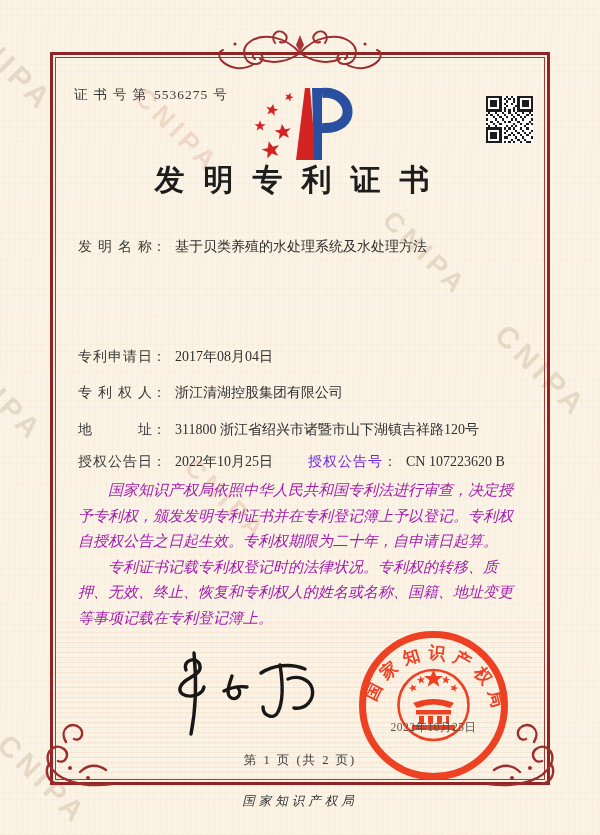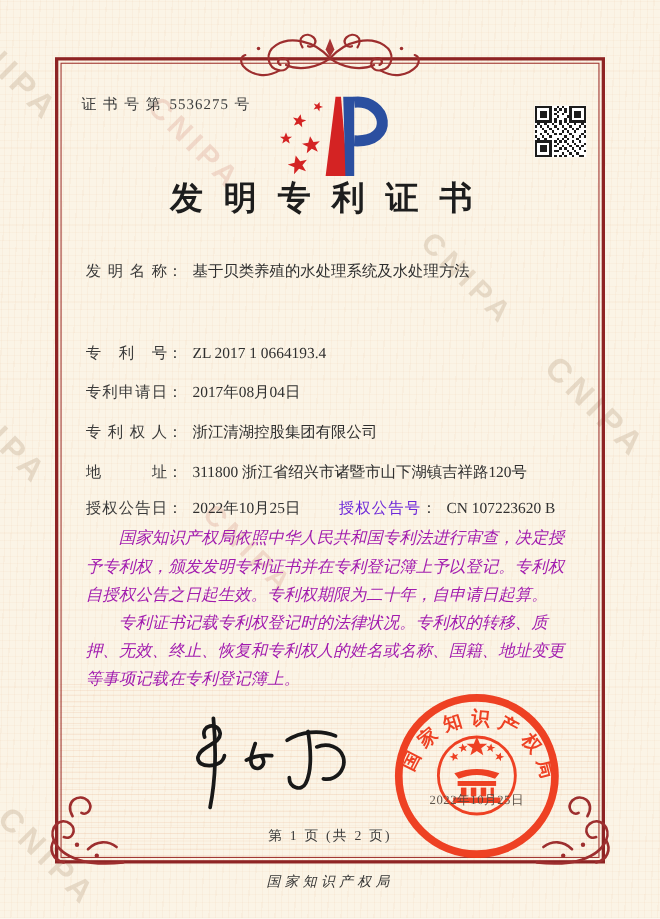--- a/index.html
+++ b/index.html
@@ -172,23 +172,20 @@
       M11,19h1v1h-1z M14,19h1v1h-1z M17,19h1v1h-1z
       M8,20h1v1h-1z M10,20h1v1h-1z M12,20h1v1h-1z M15,20h1v1h-1z M18,20h1v1h-1z M19,20h1v1h-1z"></path>
     </g>
   </svg>
 
   <div class="title">发明专利证书</div>
 
   <div class="field-row" style="top:238px">
     <span class="flabel">发明名称</span><span class="fcolon">：</span><span class="fvalue">基于贝类养殖的水处理系统及水处理方法</span>
   </div>
-  <div class="field-row" style="top:312px">
-    <span class="flabel">专利号</span><span class="fcolon">：</span><span class="fvalue">ZL 2017 1 0664193.4</span>
-  </div>
   <div class="field-row" style="top:348px">
     <span class="flabel">专利申请日</span><span class="fcolon">：</span><span class="fvalue">2017年08月04日</span>
   </div>
   <div class="field-row" style="top:384px">
     <span class="flabel">专利权人</span><span class="fcolon">：</span><span class="fvalue">浙江清湖控股集团有限公司</span>
   </div>
   <div class="field-row" style="top:421px">
     <span class="flabel">地址</span><span class="fcolon">：</span><span class="fvalue">311800 浙江省绍兴市诸暨市山下湖镇吉祥路120号</span>
   </div>
   <div class="field-row" style="top:453px">

